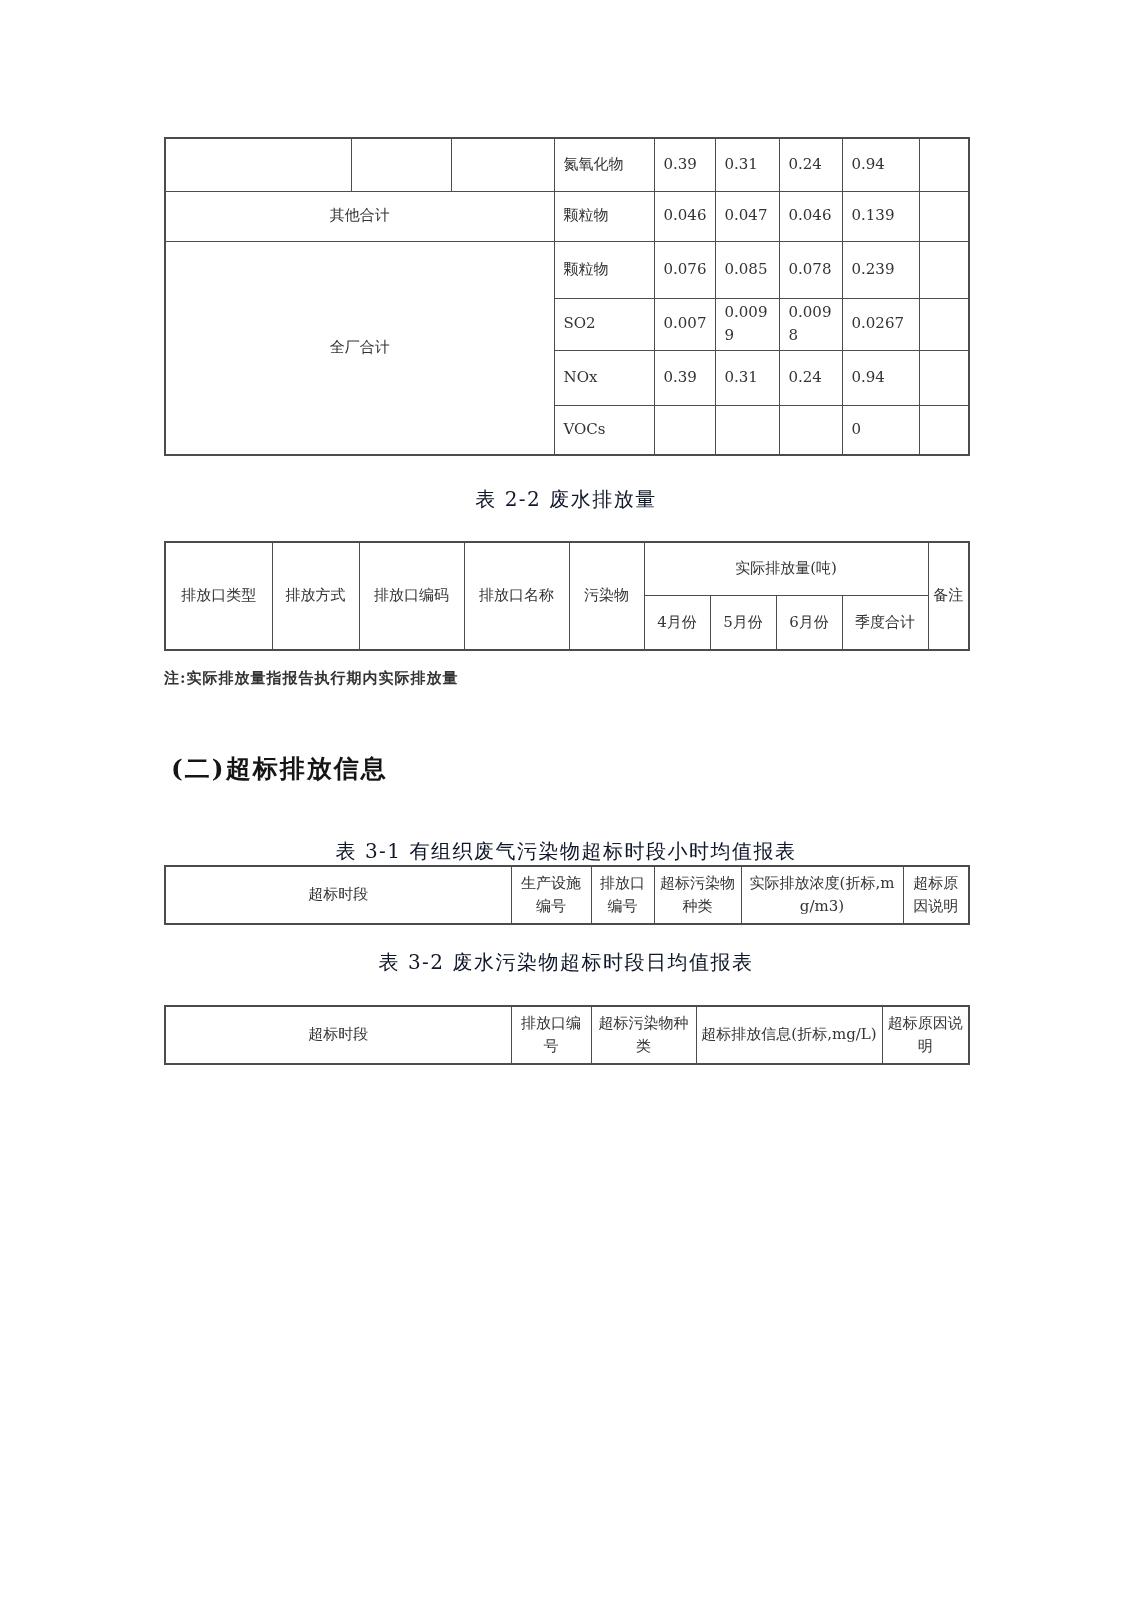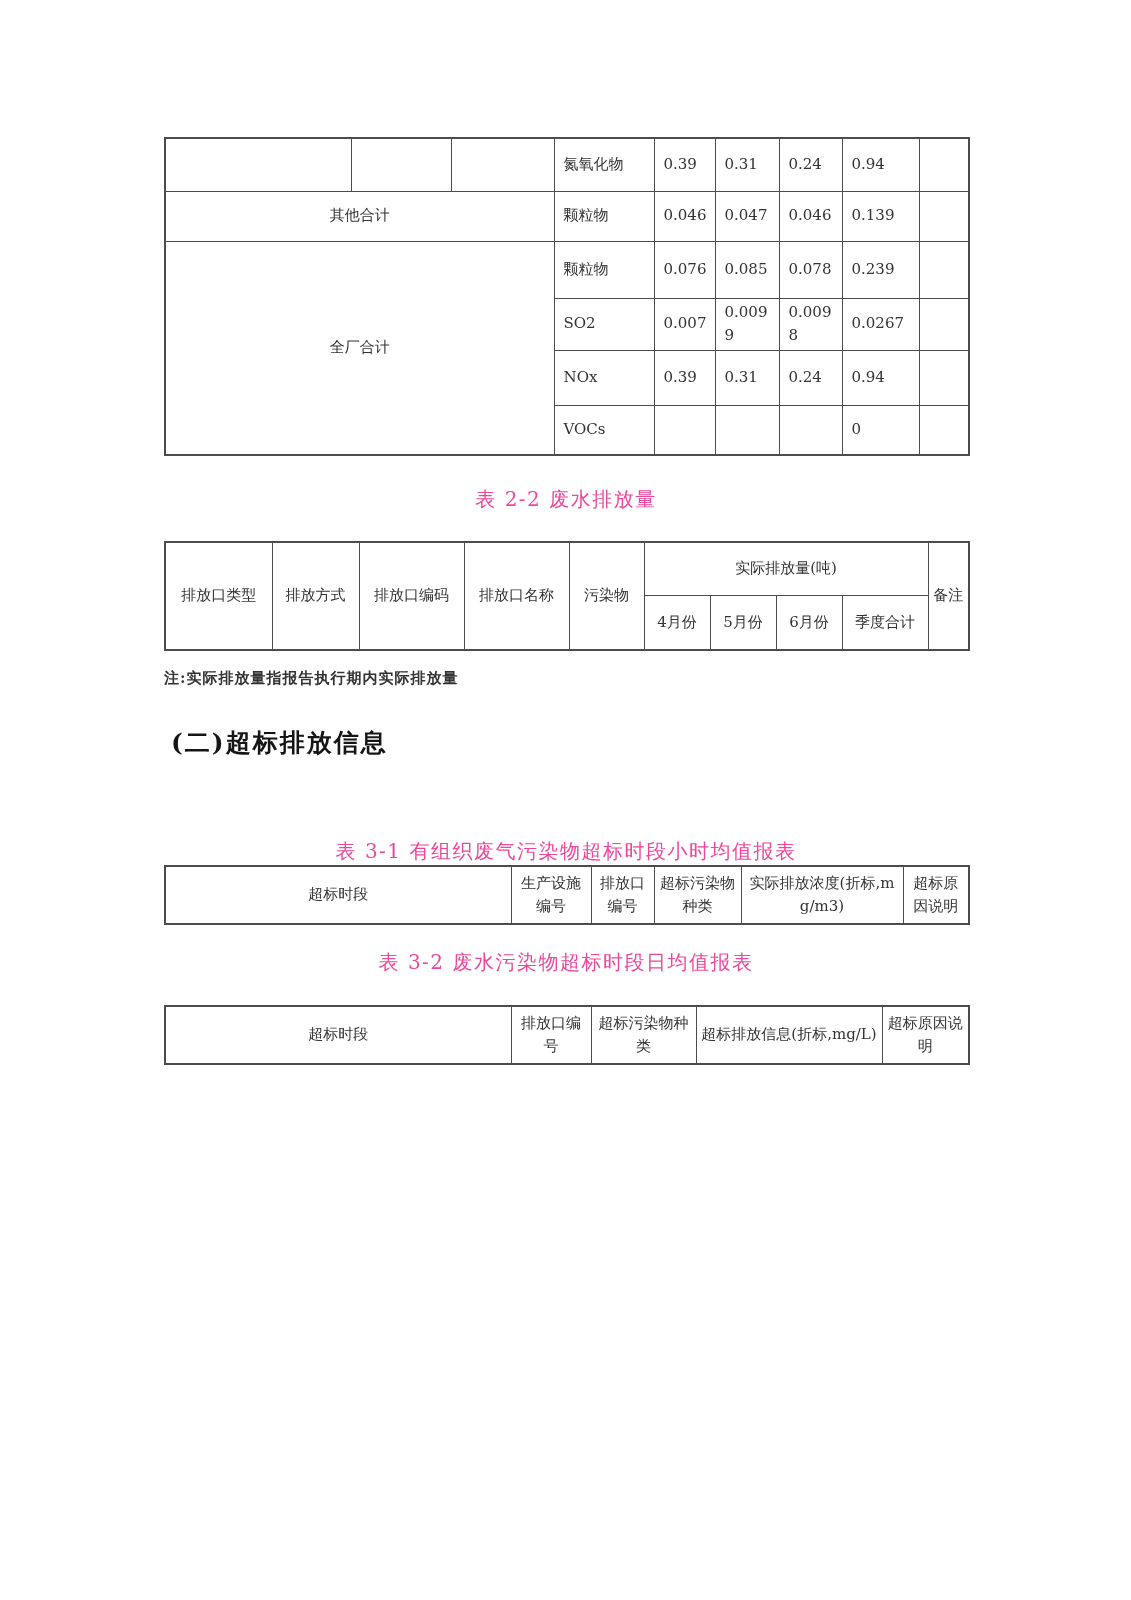--- a/index.html
+++ b/index.html
@@ -17,21 +17,21 @@
     border:1px solid #4c4c4c;
     font-size:15px; font-weight:normal;
     text-align:center; vertical-align:middle;
     padding:2px 4px; line-height:1.55;
     overflow:hidden; word-break:break-all;
     color:#333333;
   }
   .tbl td.al { text-align:left; padding-left:9px; }
   .tbl-title {
     position:absolute; left:164px; width:804px; text-align:center;
-    font-size:20px; letter-spacing:1.5px; color:#ec4899; white-space:nowrap;
+    font-size:20px; letter-spacing:1.5px; color:#0f172a; white-space:nowrap;
   }
   .sec-heading {
     position:absolute; left:171px; font-size:25px; font-weight:bold;
     letter-spacing:2px; color:#151515; white-space:nowrap;
   }
   .note {
     position:absolute; left:164px; font-size:15px; font-weight:bold;
     letter-spacing:1px; color:#333333; white-space:nowrap;
   }
   .conclusion {
@@ -143,21 +143,21 @@
       <th>4月份</th>
       <th>5月份</th>
       <th>6月份</th>
       <th>季度合计</th>
     </tr>
   </tbody>
     </table>
 
   <div class="note" style="top:669px;">注:实际排放量指报告执行期内实际排放量</div>
 
-  <div class="sec-heading" style="top:726px;">(二)超标排放信息</div>
+  <div class="sec-heading" style="top:752px;">(二)超标排放信息</div>
 
   <div class="tbl-title" style="top:838px;">表 3-1 有组织废气污染物超标时段小时均值报表</div>
   <table class="tbl" style="top:865px;">
     <colgroup>
       <col style="width:346px">
         <col style="width:80px">
         <col style="width:63px">
       <col style="width:87px">
         <col style="width:162px">
         <col style="width:66px">

